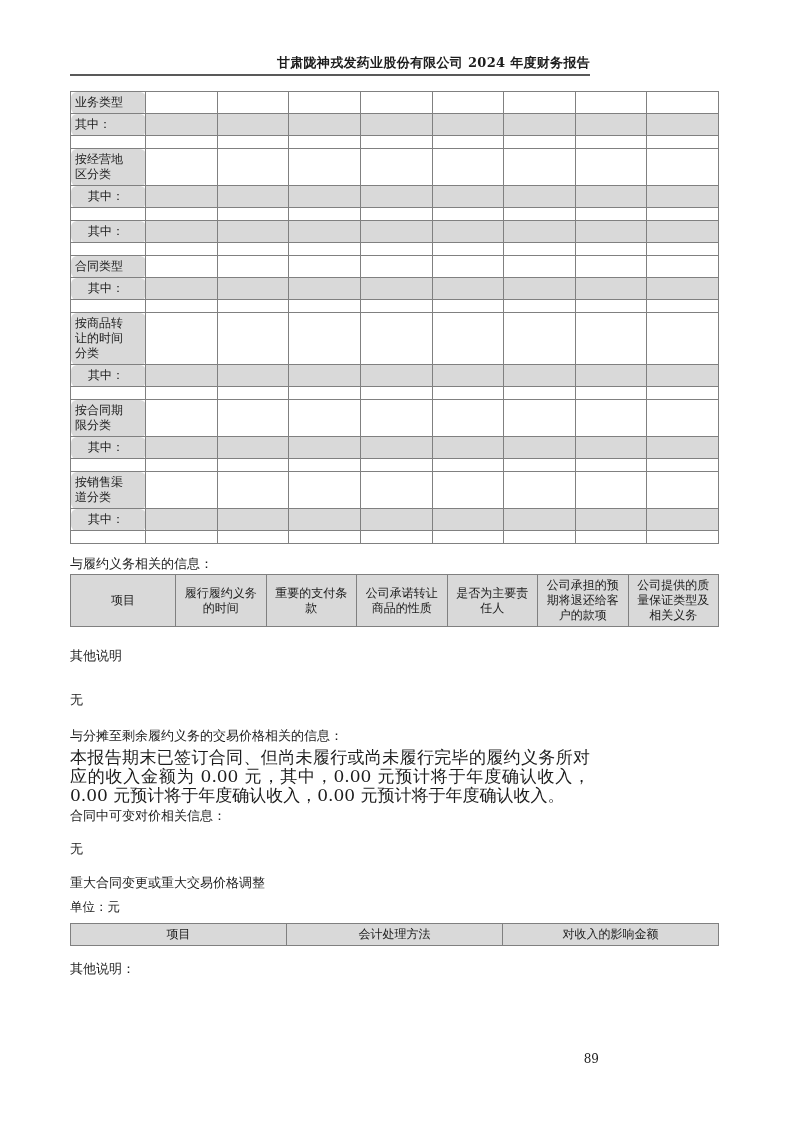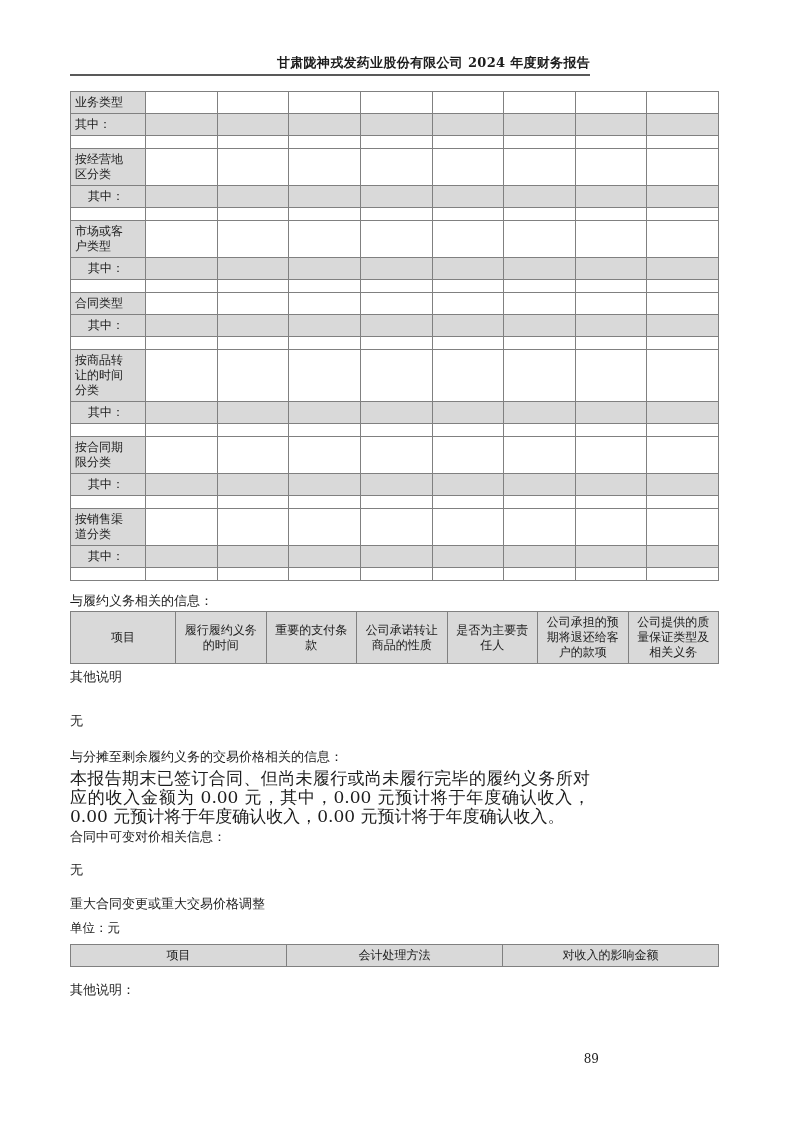--- a/index.html
+++ b/index.html
@@ -21,34 +21,34 @@
     table-layout:fixed; }
   table.grid td, table.grid th {
     border:1px solid var(--table-border,#808080);
     font-size:12px; line-height:15px; padding:3px 4px;
     vertical-align:middle; word-break:break-all; font-weight:normal;
   }
 
   
   .revenue { margin-top:15px; }
   .revenue td:first-child { width:66px; }
-  .revenue .label-cell { white-space:pre-line; background:var(--cell-shade,#d9d9d9); }
+  .revenue .label-cell { white-space:pre-line; background:var(--cell-shade,#d9d9d9);border-radius:6px; }
   .revenue .label-cell.indent { padding-left:17px; }
   .revenue .row-category .data-cell { background:#ffffff; }
   .revenue .row-subtotal td { background:var(--cell-shade,#d9d9d9); }
   .revenue .row-empty td { background:#ffffff; height:12px; padding:0 4px; }
 
   
   .sec { margin:0 71px 0 70px; font-size:13px; line-height:17px; }
   .sec-obligation { margin-top:11px; }
   .obligation { margin-top:2px; }
   .obligation th { background:var(--cell-shade,#d9d9d9); text-align:center;
     padding:4px 5px; line-height:15px; height:45px; }
   .obligation th:first-child { width:96px; }
-  .sec-other1 { margin-top:4px; }
+  .sec-other1 { margin-top:20px; }
   .sec-none1 { margin-top:27px; }
   .sec-remaining { margin-top:19px; }
   .para { margin:4px 71px 0 70px; font-size:17px; line-height:19px;
     text-align:justify; }
   .sec-variable { margin-top:2px; }
   .sec-none2 { margin-top:16px; }
   .sec-major { margin-top:17px; }
   .unit-label { margin:7px 88px 0 70px; text-align:left; font-size:12.5px;
     line-height:17px; }
   .adjustment { margin-top:8px; }
@@ -130,32 +130,20 @@
           <td class="label-cell"></td>
           <td class="data-cell"></td>
           <td class="data-cell"></td>
           <td class="data-cell"></td>
           <td class="data-cell"></td>
           <td class="data-cell"></td>
           <td class="data-cell"></td>
           <td class="data-cell"></td>
           <td class="data-cell"></td>
         </tr>
-        <tr class="row-category">
-          <td class="label-cell">市场或客
-户类型</td>
-          <td class="data-cell"></td>
-          <td class="data-cell"></td>
-          <td class="data-cell"></td>
-          <td class="data-cell"></td>
-          <td class="data-cell"></td>
-          <td class="data-cell"></td>
-          <td class="data-cell"></td>
-          <td class="data-cell"></td>
-        </tr>
         <tr class="row-subtotal">
           <td class="label-cell indent">其中：</td>
           <td class="data-cell"></td>
           <td class="data-cell"></td>
           <td class="data-cell"></td>
           <td class="data-cell"></td>
           <td class="data-cell"></td>
           <td class="data-cell"></td>
           <td class="data-cell"></td>
           <td class="data-cell"></td>

